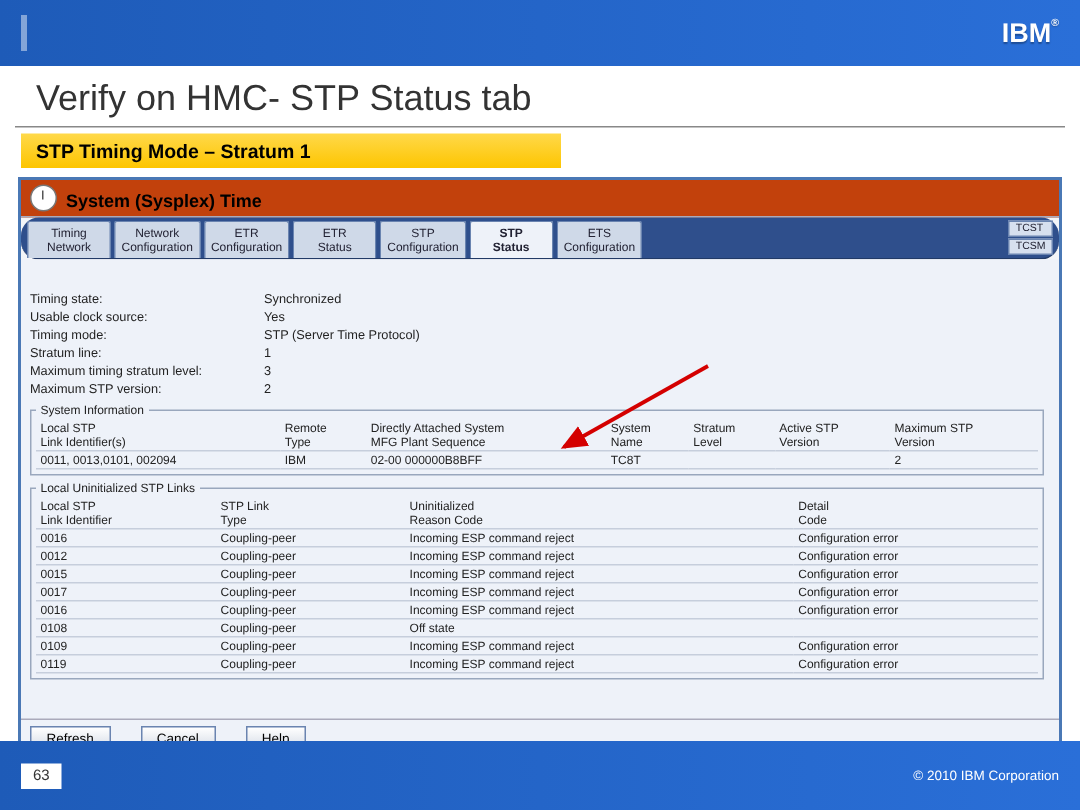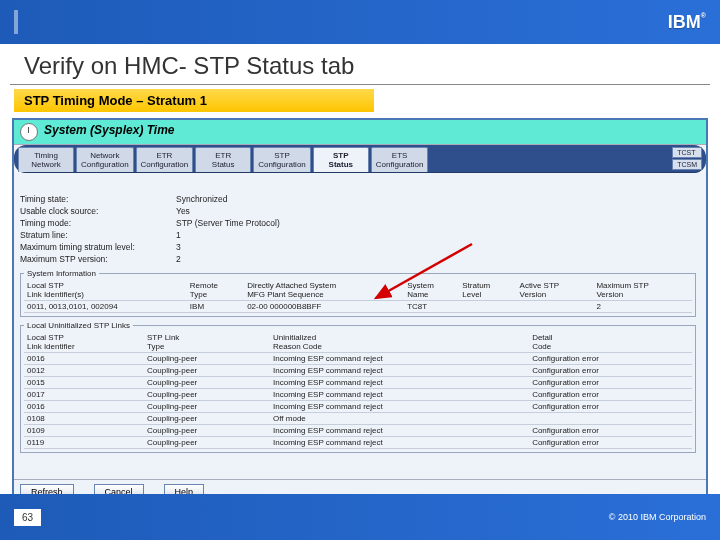--- a/index.html
+++ b/index.html
@@ -44,27 +44,26 @@
   }
   .panel-wrap {
     margin: 2px 12px 0 12px;
     border: 2px solid #4a78b5;
     background: #f3f5f8;
     height: 388px;
     overflow: hidden;
     position: relative;
   }
   .panel-header {
-    background: #5eead4;
+    background: #c2410c;
     padding: 3px 6px;
     display: flex;
-    align-items: flex-start;
+    align-items: flex-end;
     gap: 6px;
     border-bottom: 1px solid #aab;
-    font-style: italic;
   }
   .clock-icon {
     width: 18px; height: 18px;
     border:1px solid #777; border-radius:50%;
     background:#fff;
     position:relative;
   }
   .clock-icon:after{content:"";position:absolute;left:7px;top:3px;width:1px;height:6px;background:#555;}
   .panel-title { font-weight: bold; font-size: 12px; }
   .tabstrip {
@@ -286,21 +285,21 @@
             </tr>
             <tr>
               <td>0016</td>
               <td>Coupling-peer</td>
               <td>Incoming ESP command reject</td>
               <td>Configuration error</td>
             </tr>
             <tr>
               <td>0108</td>
               <td>Coupling-peer</td>
-              <td>Off mode</td>
+              <td>Off state</td>
               <td></td>
             </tr>
             <tr>
               <td>0109</td>
               <td>Coupling-peer</td>
               <td>Incoming ESP command reject</td>
               <td>Configuration error</td>
             </tr>
             <tr>
               <td>0119</td>

